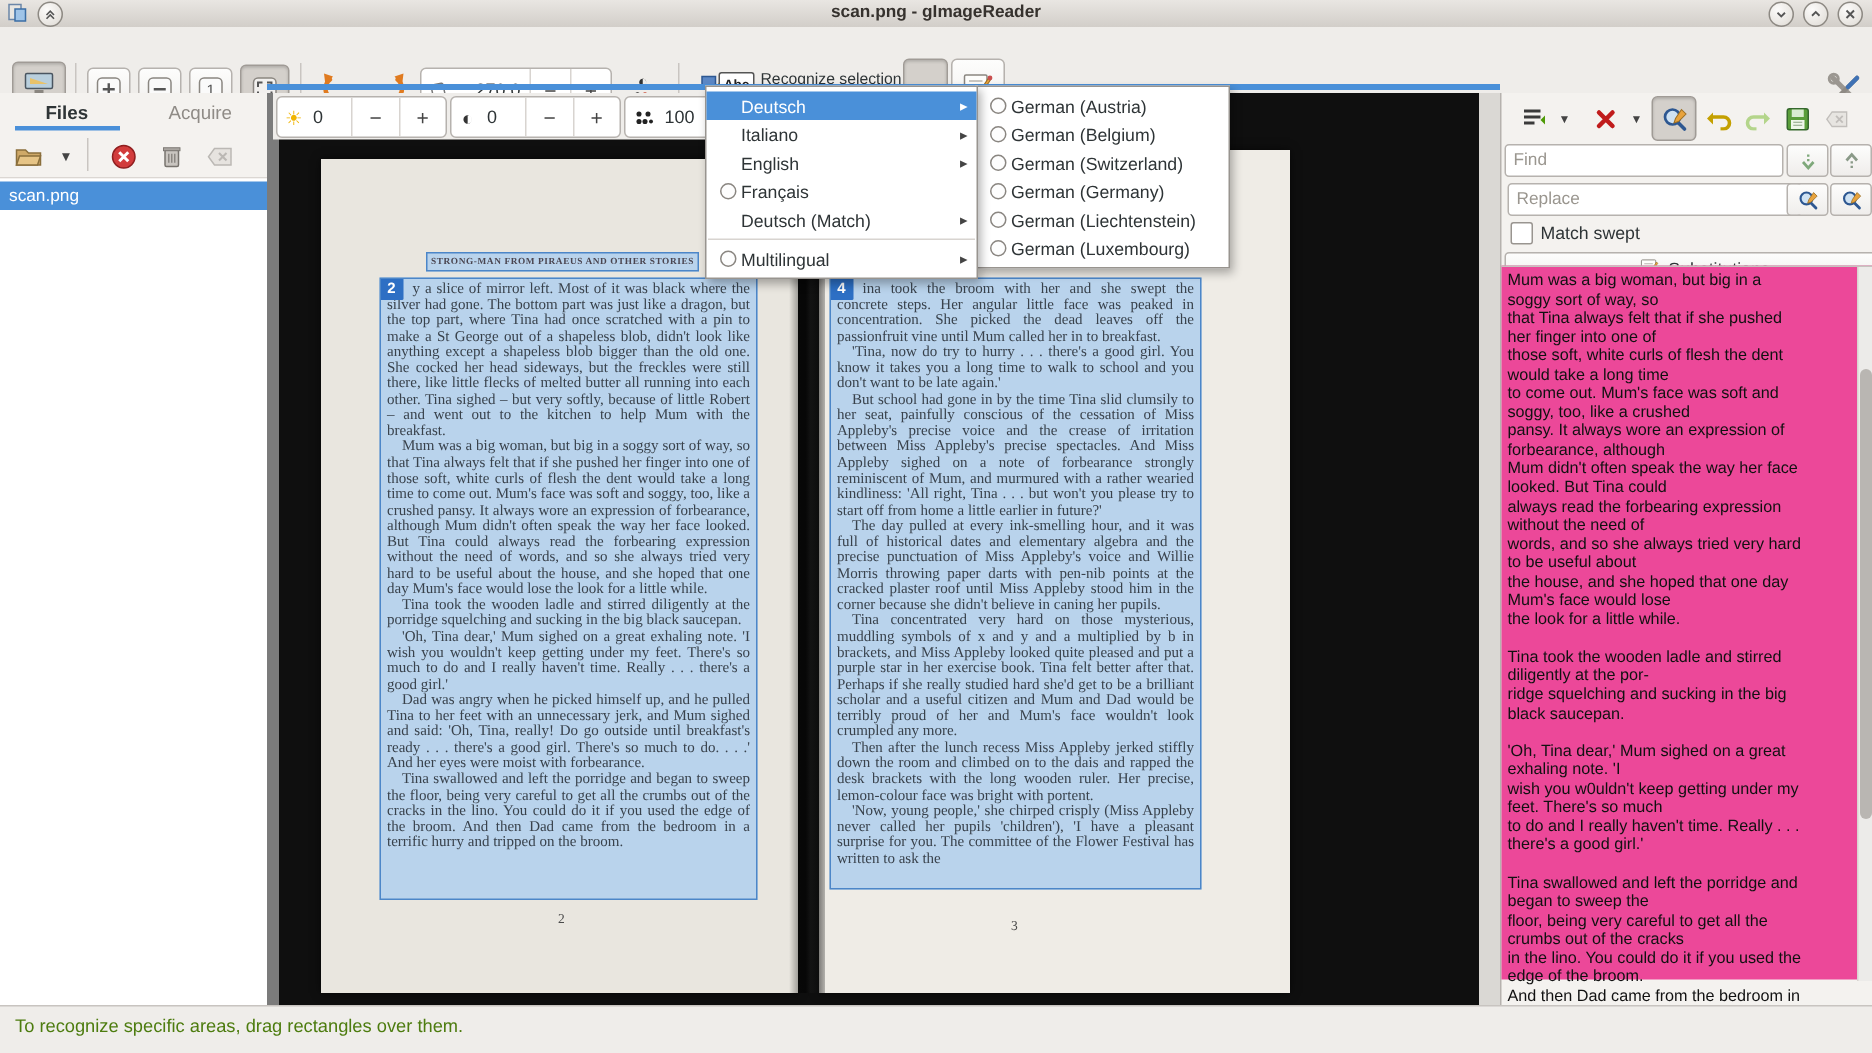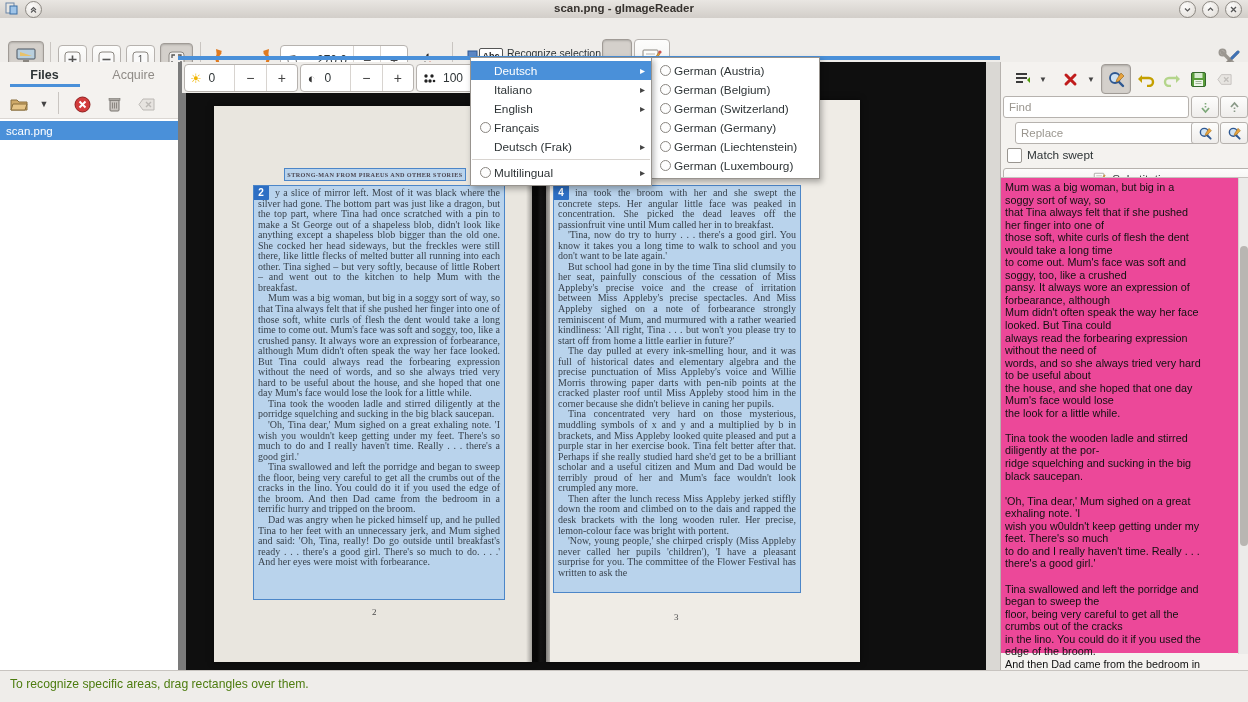--- a/index.html
+++ b/index.html
@@ -311,22 +311,22 @@
     <span>STRONG-MAN FROM PIRAEUS AND OTHER STORIES</span>
   </div>
 
   <div class="abs selbox" style="left:75px;top:123px;width:252px;height:415px;">
     <div class="abs selbadge">2</div>
     <div class="pagetext">
         <p>y a slice of mirror left. Most of it was black where the silver had gone. The bottom part was just like a dragon, but the top part, where Tina had once scratched with a pin to make a St George out of a shapeless blob, didn't look like anything except a shapeless blob bigger than the old one. She cocked her head sideways, but the freckles were still there, like little flecks of melted butter all running into each other. Tina sighed – but very softly, because of little Robert – and went out to the kitchen to help Mum with the breakfast.</p>
         <p>Mum was a big woman, but big in a soggy sort of way, so that Tina always felt that if she pushed her finger into one of those soft, white curls of flesh the dent would take a long time to come out. Mum's face was soft and soggy, too, like a crushed pansy. It always wore an expression of forbearance, although Mum didn't often speak the way her face looked. But Tina could always read the forbearing expression without the need of words, and so she always tried very hard to be useful about the house, and she hoped that one day Mum's face would lose the look for a little while.</p>
         <p>Tina took the wooden ladle and stirred diligently at the porridge squelching and sucking in the big black saucepan.</p>
         <p>'Oh, Tina dear,' Mum sighed on a great exhaling note. 'I wish you wouldn't keep getting under my feet. There's so much to do and I really haven't time. Really . . . there's a good girl.'</p>
+        <p>Dad was angry when he picked himself up, and he pulled Tina to her feet with an unnecessary jerk, and Mum sighed and said: 'Oh, Tina, really! Do go outside until breakfast's ready . . . there's a good girl. There's so much to do. . . .' And her eyes were moist with forbearance.</p>
         <p>Tina swallowed and left the porridge and began to sweep the floor, being very careful to get all the crumbs out of the cracks in the lino. You could do it if you used the edge of the broom. And then Dad came from the bedroom in a terrific hurry and tripped on the broom.</p>
-        <p>Dad was angry when he picked himself up, and he pulled Tina to her feet with an unnecessary jerk, and Mum sighed and said: 'Oh, Tina, really! Do go outside until breakfast's ready . . . there's a good girl. There's so much to do. . . .' And her eyes were moist with forbearance.</p>
       </div>
   </div>
   <div class="abs pagenum" style="left:194px;top:545px;">2</div>
 
   <div class="abs selbox" style="left:375px;top:123px;width:248px;height:408px;">
     <div class="abs selbadge">4</div>
     <div class="pagetext">
         <p>ina took the broom with her and she swept the concrete steps. Her angular little face was peaked in concentration. She picked the dead leaves off the passionfruit vine until Mum called her in to breakfast.</p>
         <p>'Tina, now do try to hurry . . . there's a good girl. You know it takes you a long time to walk to school and you don't want to be late again.'</p>
         <p>But school had gone in by the time Tina slid clumsily to her seat, painfully conscious of the cessation of Miss Appleby's precise voice and the crease of irritation between Miss Appleby's precise spectacles. And Miss Appleby sighed on a note of forbearance strongly reminiscent of Mum, and murmured with a rather wearied kindliness: 'All right, Tina . . . but won't you please try to start off from home a little earlier in future?'</p>
@@ -385,21 +385,21 @@
     </div>
     <div class="mitem">
       <span class="mlead">
         <span class="radio"></span>
       </span>
       <span class="mlabel">Français</span>
       <span class="marrow"></span>
     </div>
     <div class="mitem">
       <span class="mlead"></span>
-      <span class="mlabel">Deutsch (Frak)</span>
+      <span class="mlabel">Deutsch (Match)</span>
       <span class="marrow">▸</span>
     </div>
     <div class="msep"></div>
     <div class="mitem">
       <span class="mlead">
         <span class="radio"></span>
       </span>
       <span class="mlabel">Multilingual</span>
       <span class="marrow">▸</span>
     </div>
@@ -504,21 +504,21 @@
       <path d="M3 7 L6.5 11 L10 7" fill="none" stroke="#7ea87a" stroke-width="1.8"></path>
       </svg>
   </div>
   <div class="abs sbtn" style="left:219px;top:34px;width:28px;height:22px;">
     <svg width="13" height="13" viewBox="0 0 13 13">
       <path d="M6.5 11 v-5" stroke="#8a9a88" stroke-width="1.6" stroke-dasharray="1.5 1.5"></path>
       <path d="M3 6 L6.5 2 L10 6" fill="none" stroke="#8a9a88" stroke-width="1.8"></path>
       </svg>
   </div>
 
-  <input class="abs inputbox" style="left: 14px; top: 60px; width: 196px; height: 22px;" placeholder="Replace">
+  <input class="abs inputbox" style="left: 4px; top: 60px; width: 196px; height: 22px;" placeholder="Replace">
   <div class="abs sbtn" style="left:190px;top:60px;width:28px;height:22px;">
     <svg width="15" height="15" viewBox="0 0 19 19">
       <circle cx="8" cy="8" r="5" fill="#cfe2f3" stroke="#2d5791" stroke-width="1.8"></circle>
       <path d="M12 12 l4 4" stroke="#2d5791" stroke-width="2.4" stroke-linecap="round"></path>
       <path d="M14 3 l3 3 -5 5 -3 1 1 -3 Z" fill="#e8a33d" stroke="#9c6f24" stroke-width=".7"></path>
       </svg>
   </div>
   <div class="abs sbtn" style="left:219px;top:60px;width:28px;height:22px;">
     <svg width="15" height="15" viewBox="0 0 19 19">
       <circle cx="8" cy="8" r="5" fill="#cfe2f3" stroke="#2d5791" stroke-width="1.8"></circle>

